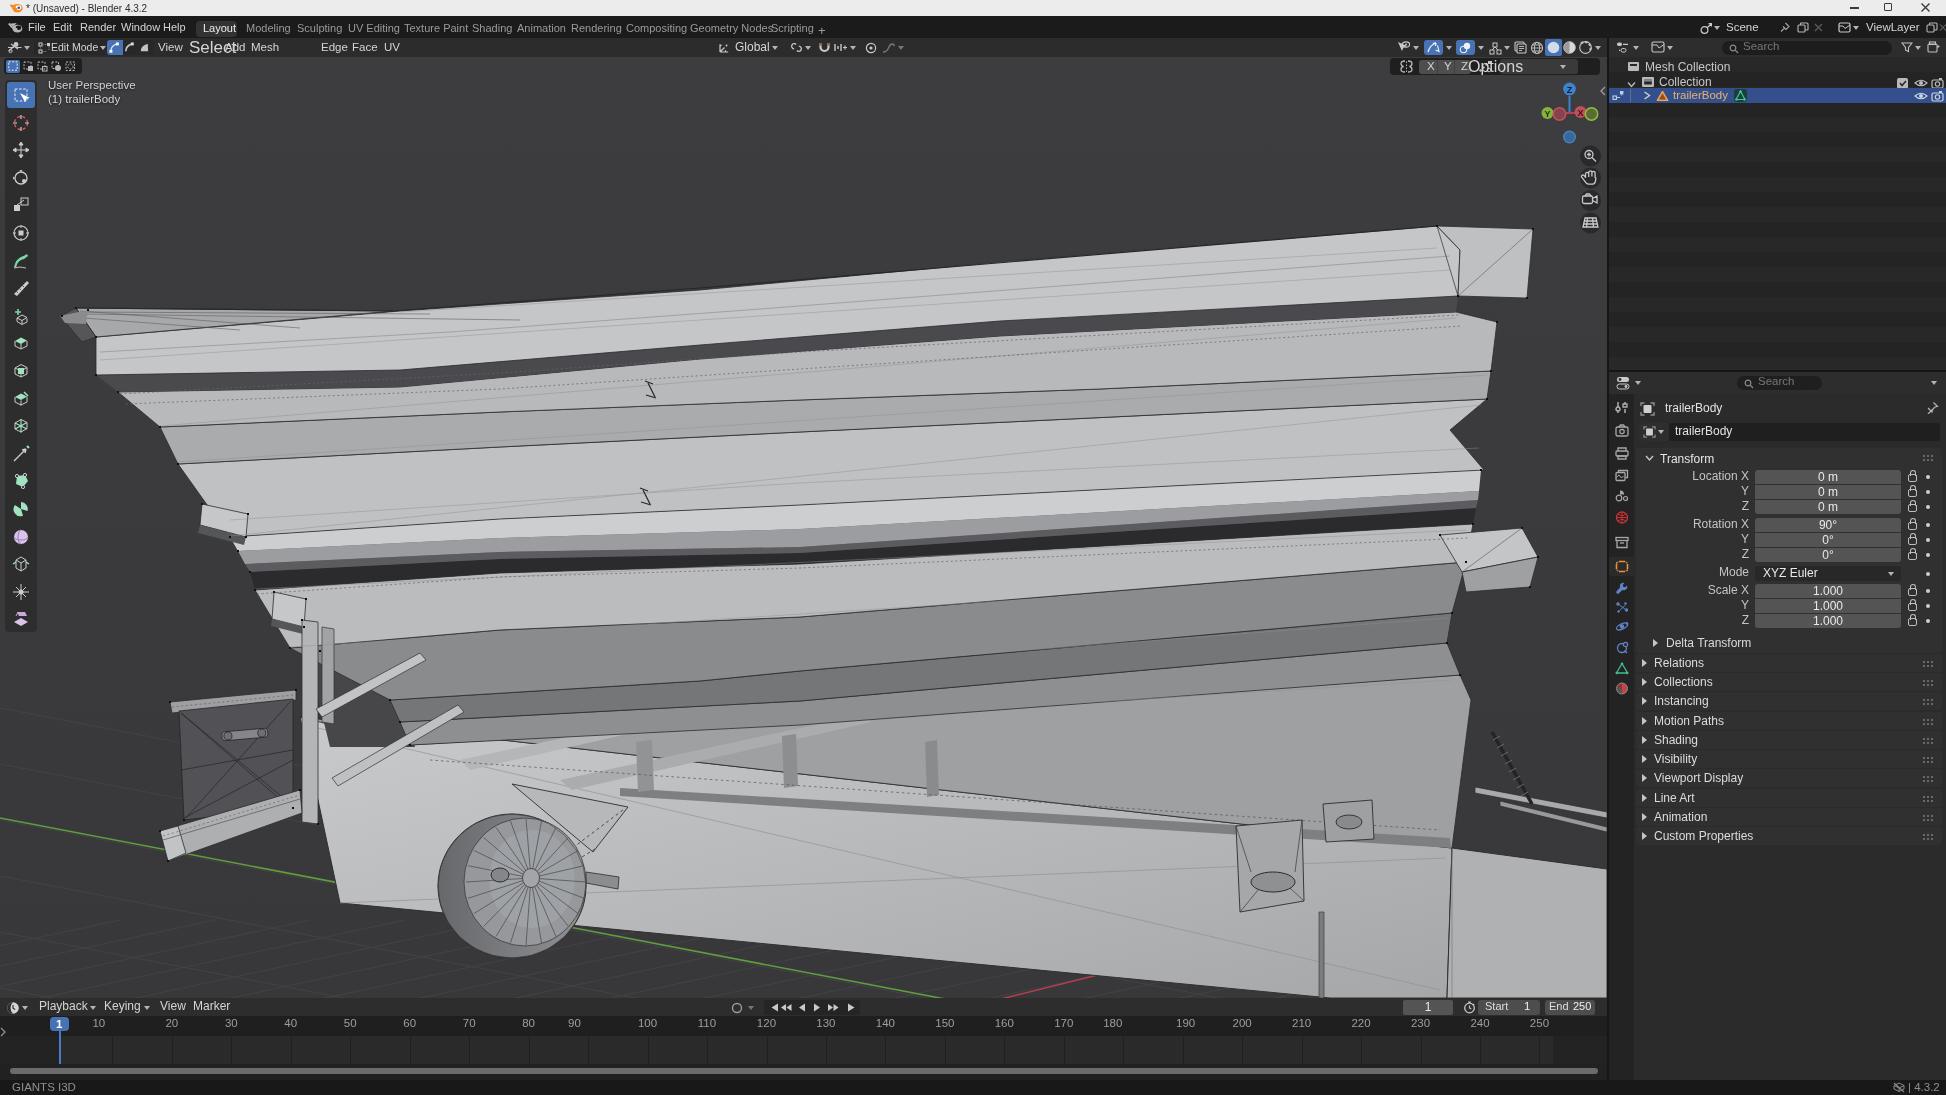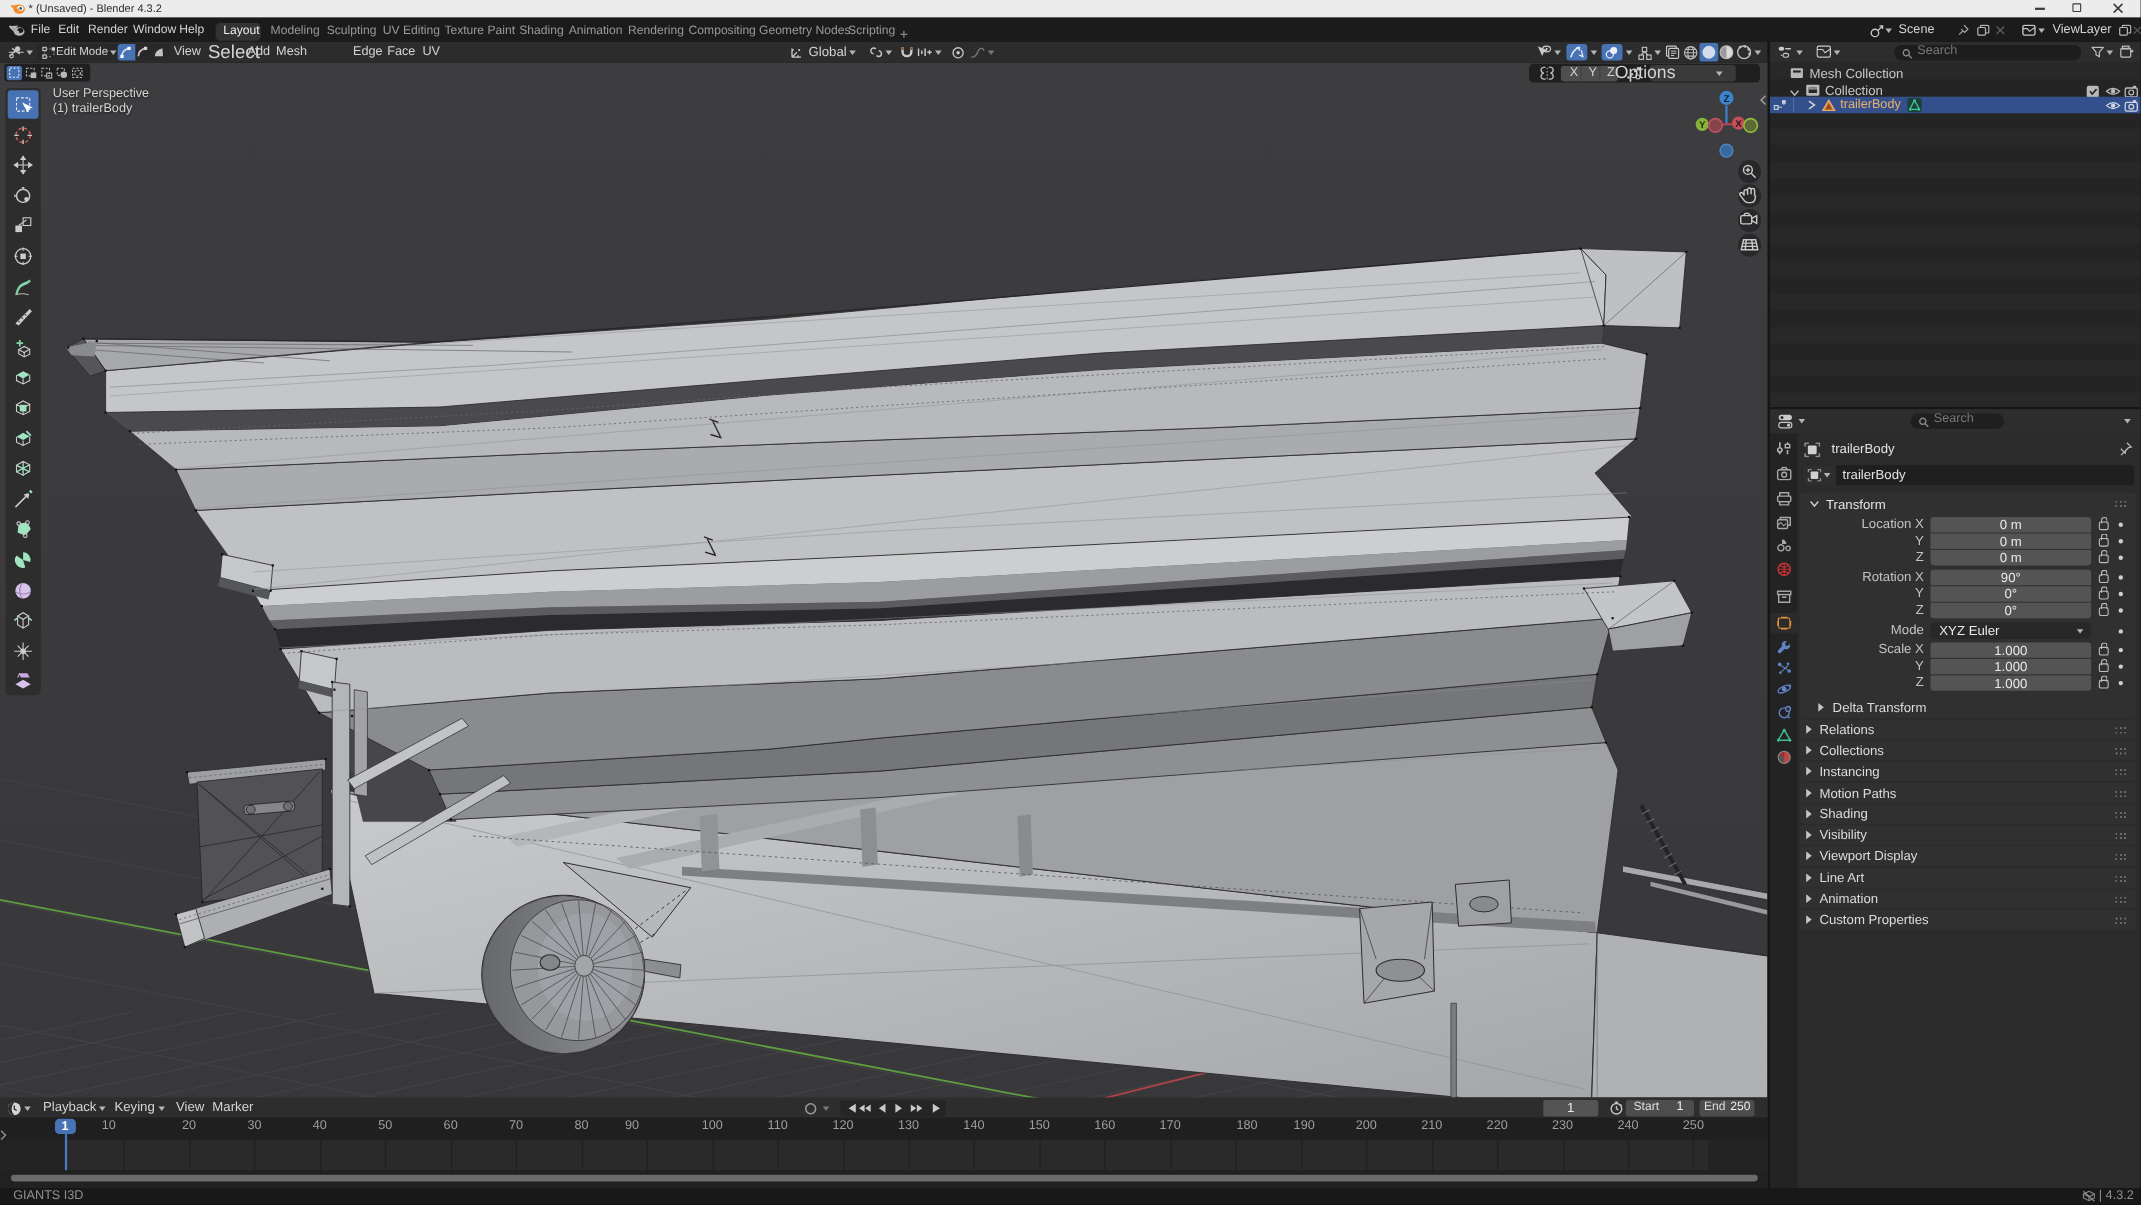--- a/index.html
+++ b/index.html
@@ -980,21 +980,21 @@
       <div class="a" style="left:508.62px;top:16px;width:40px;text-align:center;color:#9e9e9e;font-size:11.5px;line-height:19px">80</div>
       <div class="a" style="left:568.08px;top:16px;width:40px;color:#9e9e9e;font-size:11.5px;line-height:19px">90</div>
       <div class="a" style="left:627.54px;top:16px;width:40px;text-align:center;color:#9e9e9e;font-size:11.5px;line-height:19px">100</div>
       <div class="a" style="left:687px;top:16px;width:40px;text-align:center;color:#9e9e9e;font-size:11.5px;line-height:19px">110</div>
       <div class="a" style="left:746.46px;top:16px;width:40px;text-align:center;color:#9e9e9e;font-size:11.5px;line-height:19px">120</div>
       <div class="a" style="left:805.92px;top:16px;width:40px;text-align:center;color:#9e9e9e;font-size:11.5px;line-height:19px">130</div>
       <div class="a" style="left:865.38px;top:16px;width:40px;text-align:center;color:#9e9e9e;font-size:11.5px;line-height:19px">140</div>
       <div class="a" style="left:924.84px;top:16px;width:40px;text-align:center;color:#9e9e9e;font-size:11.5px;line-height:19px">150</div>
       <div class="a" style="left:984.3px;top:16px;width:40px;text-align:center;color:#9e9e9e;font-size:11.5px;line-height:19px">160</div>
       <div class="a" style="left:1043.76px;top:16px;width:40px;text-align:center;color:#9e9e9e;font-size:11.5px;line-height:19px">170</div>
-      <div class="a" style="left:1103.22px;top:16px;width:40px;text-align:right;color:#9e9e9e;font-size:11.5px;line-height:19px">180</div>
+      <div class="a" style="left:1103.22px;top:16px;width:40px;text-align:left;color:#9e9e9e;font-size:11.5px;line-height:19px">180</div>
       <div class="a" style="left:1176px;top:16px;width:40px;text-align:left;color:#9e9e9e;font-size:11.5px;line-height:19px">190</div>
       <div class="a" style="left:1222.14px;top:16px;width:40px;text-align:center;color:#9e9e9e;font-size:11.5px;line-height:19px">200</div>
       <div class="a" style="left:1281.6000000000001px;top:16px;width:40px;text-align:center;color:#9e9e9e;font-size:11.5px;line-height:19px">210</div>
       <div class="a" style="left:1341.0600000000002px;top:16px;width:40px;text-align:center;color:#9e9e9e;font-size:11.5px;line-height:19px">220</div>
       <div class="a" style="left:1400.5200000000002px;top:16px;width:40px;text-align:center;color:#9e9e9e;font-size:11.5px;line-height:19px">230</div>
       <div class="a" style="left:1459.98px;top:16px;width:40px;text-align:center;color:#9e9e9e;font-size:11.5px;line-height:19px">240</div>
       <div class="a" style="left:1519.44px;top:16px;width:40px;text-align:center;color:#9e9e9e;font-size:11.5px;line-height:19px">250</div>
     </div>
  <svg class="a" style="left:6px;top:2.5px" width="14" height="14" viewBox="0 0 14 14">
       <circle cx="7" cy="7" r="5.8" fill="#d5d5d5"></circle>

